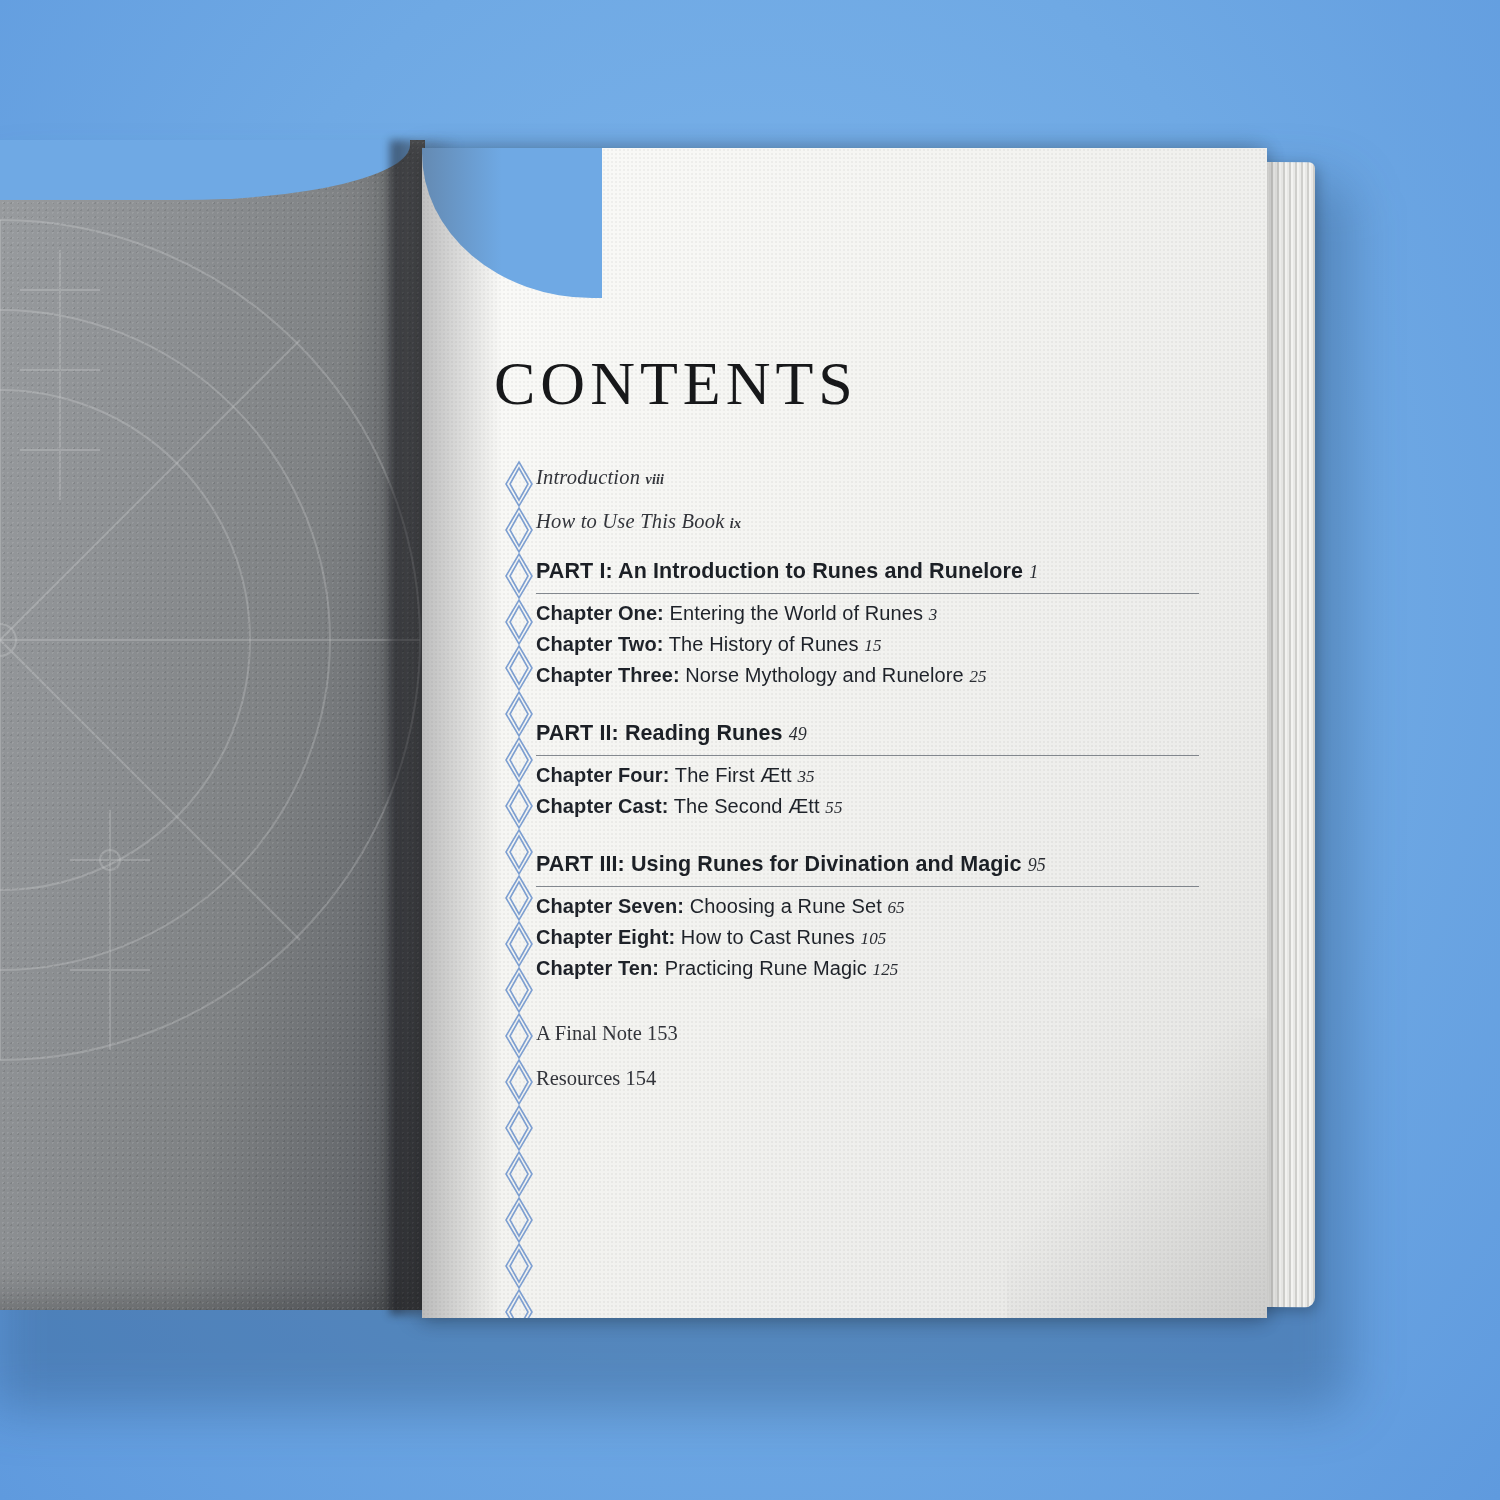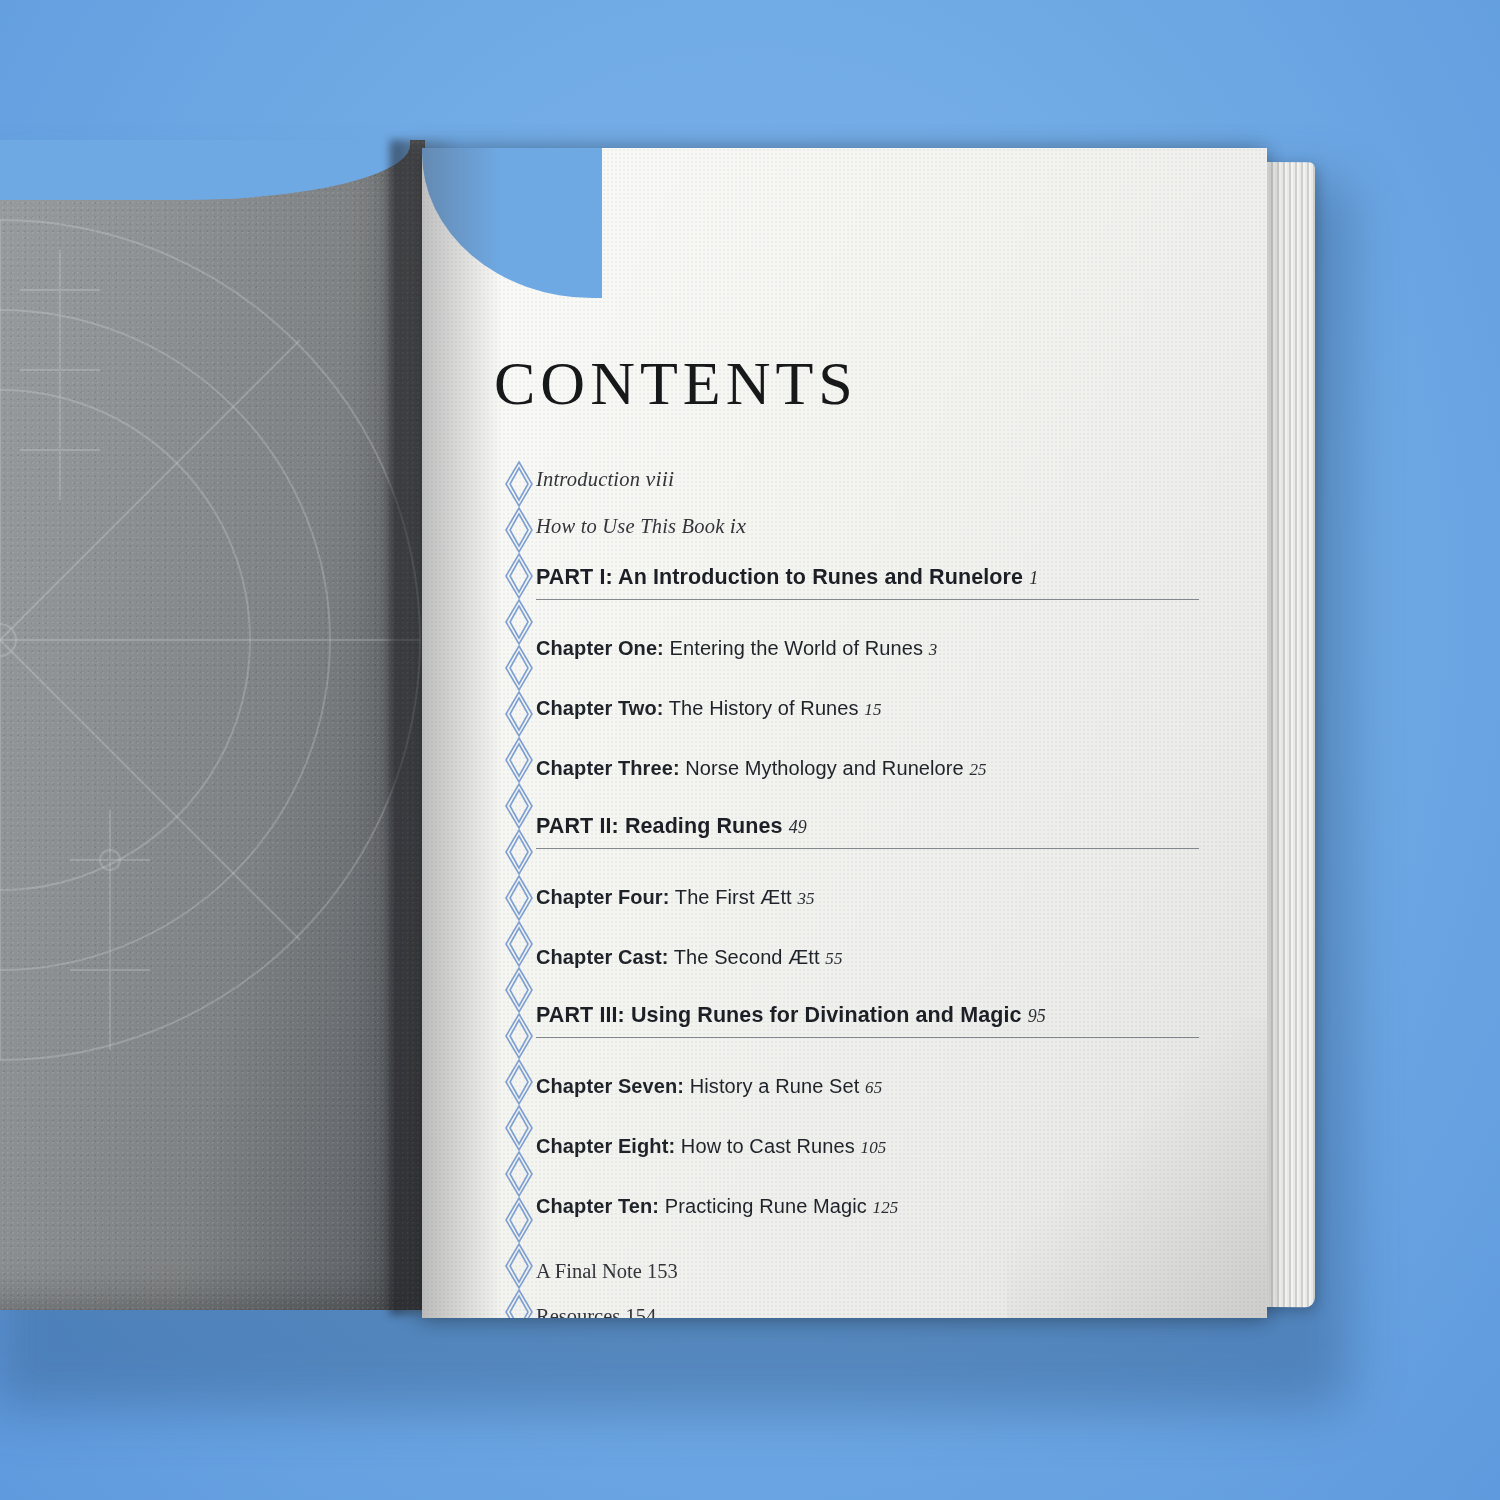--- a/index.html
+++ b/index.html
@@ -183,21 +183,21 @@
   }
 
   .front-item {
     font-family: "Liberation Serif", serif;
     font-style: italic;
     font-size: 20.5px;
     color: #32343a;
     margin-bottom: 21px;
     letter-spacing: 0.2px;
   }
-  .front-item .pg { font-size: 22px; }
+  .front-item .pg { font-size: 14px; font-weight: bold; }
 
   .part {
     position: relative;
     margin-top: 26px;
     margin-bottom: 4px;
   }
   .part-head {
     font-family: "Liberation Sans", sans-serif;
     font-weight: bold;
     font-size: 21.5px;
@@ -216,21 +216,21 @@
     height: 1px;
     width: 663px;
     background: #5d646e;
     opacity: 0.75;
   }
 
   .chapter {
     font-family: "Liberation Sans", sans-serif;
     font-size: 20px;
     color: #1e2229;
-    margin-top: 37px;
+    margin-top: 8px;
     letter-spacing: 0.1px;
   }
   .chapter b { font-weight: bold; }
   .chapter .pg {
     font-family: "Liberation Serif", serif;
     font-style: italic;
     font-size: 17px;
     color: #2a2d33;
   }
 
@@ -414,21 +414,21 @@
         <div class="part">
           <div class="part-head">
             <span>PART III: Using Runes for Divination and Magic</span>
             <span class="pg">95</span>
           </div>
           <div class="part-rule"></div>
         </div>
         <div class="chapters-block">
           <div class="chapter">
             <b>Chapter Seven:</b>
-            <span>History a Rune Set</span>
+            <span>Choosing a Rune Set</span>
             <span class="pg">65</span>
           </div>
           <div class="chapter">
             <b>Chapter Eight:</b>
             <span>How to Cast Runes</span>
             <span class="pg">105</span>
           </div>
           <div class="chapter">
             <b>Chapter Ten:</b>
             <span>Practicing Rune Magic</span>

